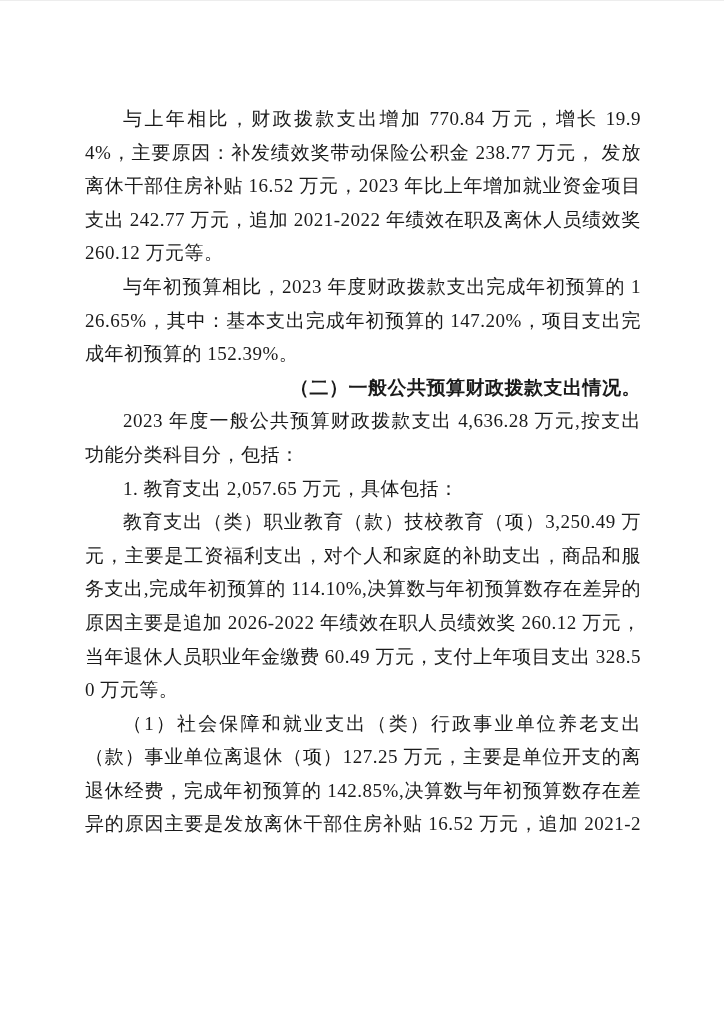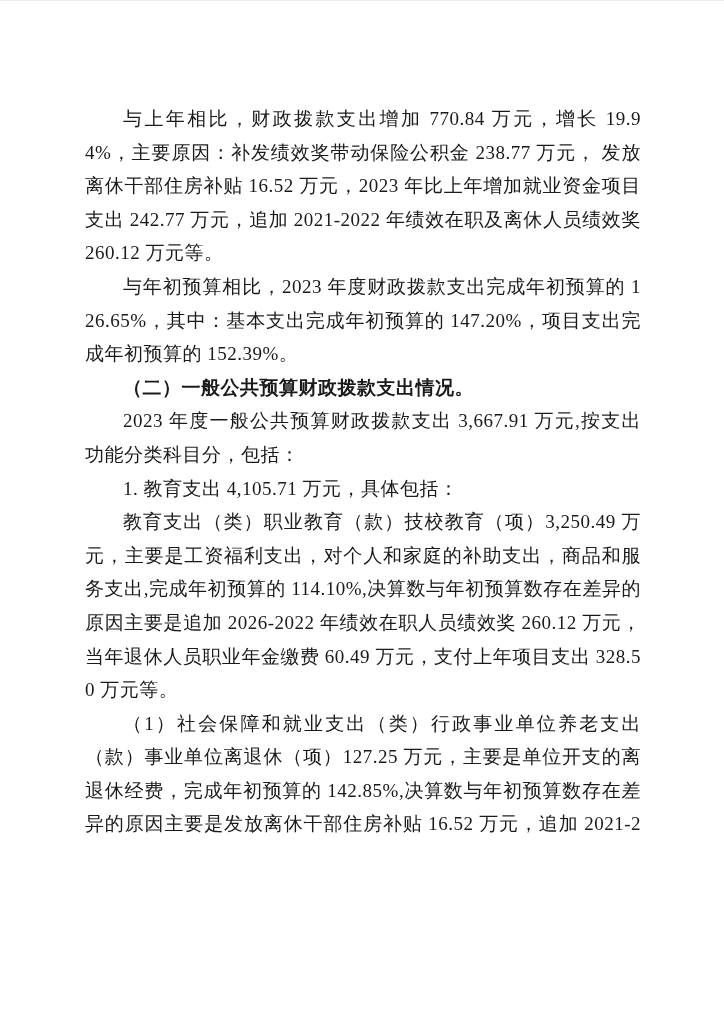--- a/index.html
+++ b/index.html
@@ -28,39 +28,39 @@
     margin: 0;
     font-size: 19px;
     line-height: 33.6px;
     text-indent: 2em;
     text-align: justify;
     letter-spacing: 0.5px;
     word-break: break-all;
   }
   .text-block p.heading {
     font-weight: bold;
-    text-align: left;
+    text-align: right;
   }
   .page-number {
     position: absolute;
     left: 0;
     right: 0;
     top: 944px;
     text-align: center;
     font-size: 14px;
     color: #1a1a1a;
   }
 </style>
 </head>
 <body>
 
 <div class="page">
   <div class="text-block">
     <p>与上年相比，财政拨款支出增加 770.84 万元，增长 19.94%，主要原因：补发绩效奖带动保险公积金 238.77 万元， 发放离休干部住房补贴 16.52 万元，2023 年比上年增加就业资金项目支出 242.77 万元，追加 2021-2022 年绩效在职及离休人员绩效奖 260.12 万元等。</p>
     <p>与年初预算相比，2023 年度财政拨款支出完成年初预算的 126.65%，其中：基本支出完成年初预算的 147.20%，项目支出完成年初预算的 152.39%。</p>
     <p class="heading">（二）一般公共预算财政拨款支出情况。</p>
-    <p>2023 年度一般公共预算财政拨款支出 3,667.91 万元,按支出功能分类科目分，包括：</p>
-    <p>1. 教育支出 4,105.71 万元，具体包括：</p>
+    <p>2023 年度一般公共预算财政拨款支出 4,636.28 万元,按支出功能分类科目分，包括：</p>
+    <p>1. 教育支出 2,057.65 万元，具体包括：</p>
     <p>教育支出（类）职业教育（款）技校教育（项）3,250.49 万元，主要是工资福利支出，对个人和家庭的补助支出，商品和服务支出,完成年初预算的 114.10%,决算数与年初预算数存在差异的原因主要是追加 2026-2022 年绩效在职人员绩效奖 260.12 万元，当年退休人员职业年金缴费 60.49 万元，支付上年项目支出 328.50 万元等。</p>
     <p>（1）社会保障和就业支出（类）行政事业单位养老支出（款）事业单位离退休（项）127.25 万元，主要是单位开支的离退休经费，完成年初预算的 142.85%,决算数与年初预算数存在差异的原因主要是发放离休干部住房补贴 16.52 万元，追加 2021-2025 年绩效离休人员绩效奖 260.12 万元等。</p>
   </div>
   <div class="page-number">6</div>
 </div>
 
 </body></html>

